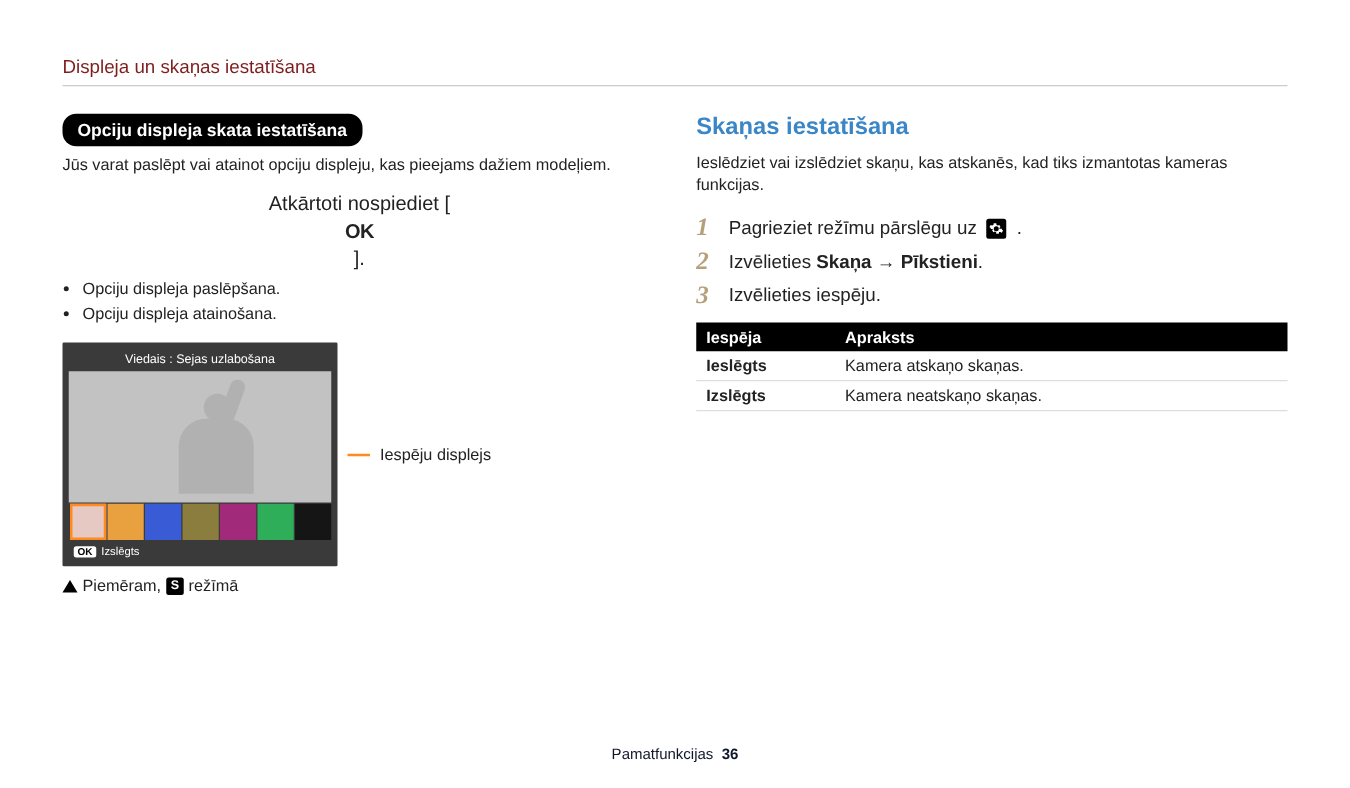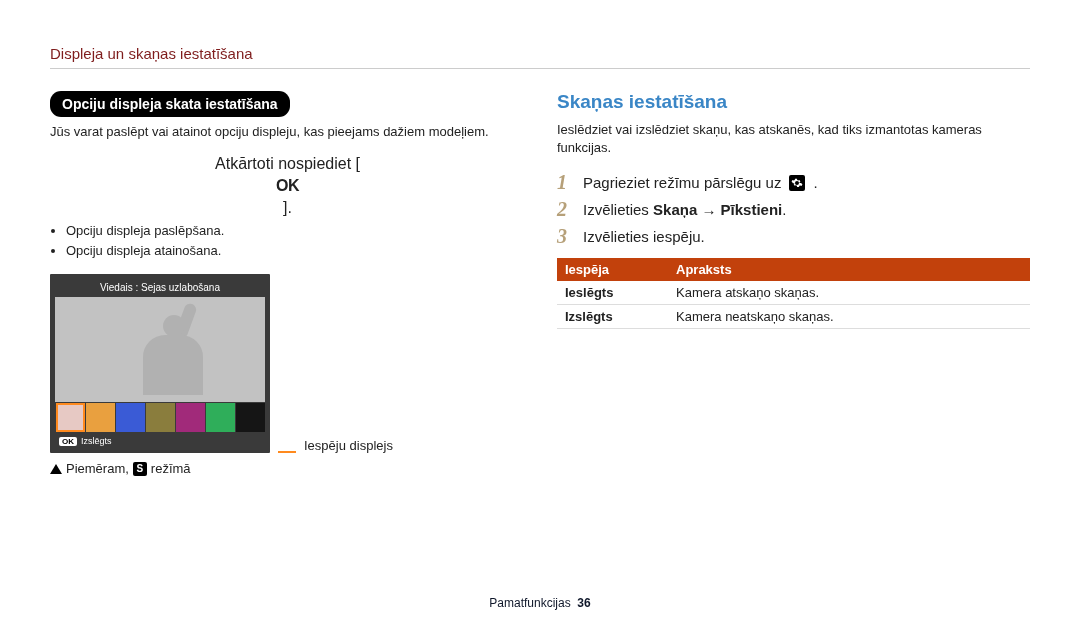--- a/index.html
+++ b/index.html
@@ -62,21 +62,21 @@
     margin: 0 0 14px 0;
     padding-left: 16px;
     font-size: 13px;
     line-height: 1.5;
   }
   .bullets li { list-style-type: disc; }
 
   
   .display-wrap {
     display: flex;
-    align-items: flex-end;
+    align-items: center;
     gap: 8px;
   }
   .camera {
     width: 210px;
     background: #3a3a3a;
     padding: 5px;
     border-radius: 1px;
   }
   .cam-title {
     color: #fff;
@@ -207,21 +207,21 @@
   .gear svg { display: block; }
   .arrow { font-size: 15px; }
 
   table.opts {
     width: 100%;
     border-collapse: collapse;
     font-size: 13px;
     margin-top: 10px;
   }
   table.opts th {
-    background: #c2410c;
+    background: #000000;
     color: #fff;
     text-align: left;
     font-weight: 600;
     padding: 4px 8px;
   }
   table.opts td {
     padding: 4px 8px;
     border-bottom: 1px solid #ddd;
   }
   table.opts td.k { font-weight: 600; width: 95px; }

